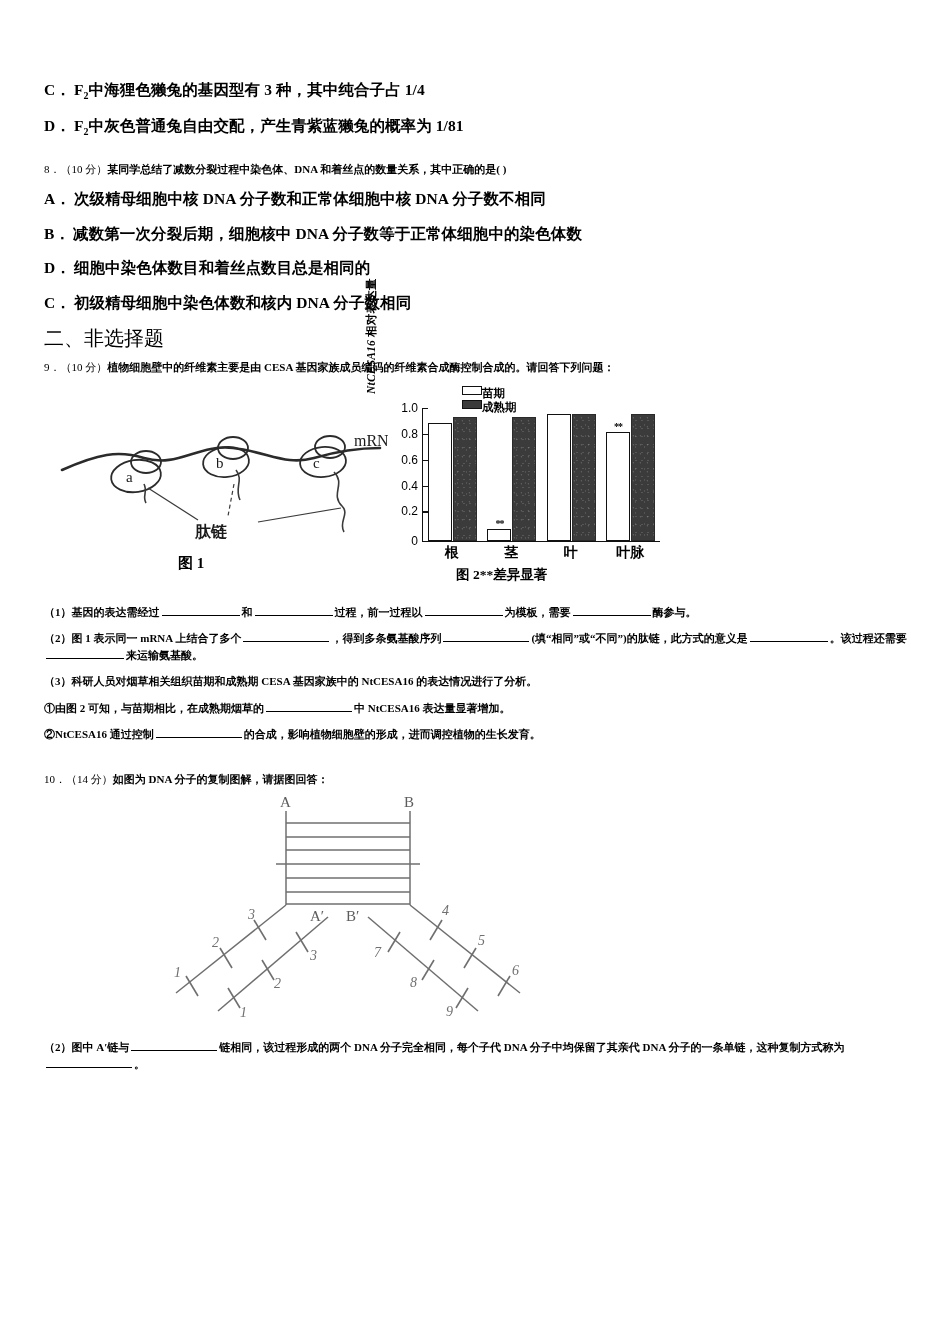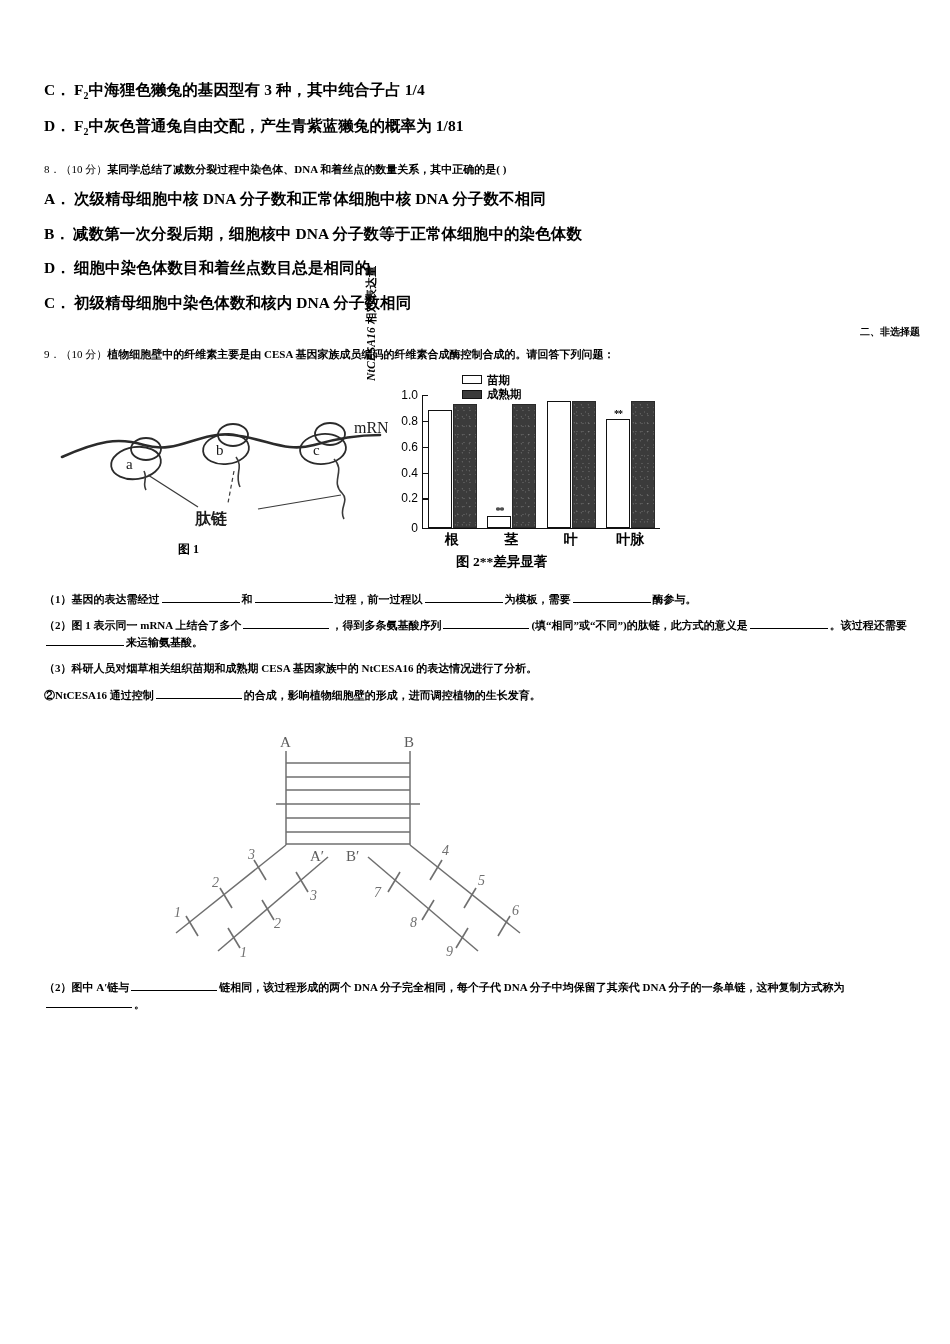--- a/index.html
+++ b/index.html
@@ -43,24 +43,23 @@
   .opt-label {
     font-weight: 700;
     margin-right: 3px;
   }
   .sub {
     font-size: 10px;
     vertical-align: sub;
     font-weight: 700;
   }
   .small-head {
-    font-size: 10px;
-    font-weight: 700;
+    font-size: 20px;
+    font-weight: 400;
     margin: 0 0 7px 0;
-    text-align: right;
   }
   .q-line {
     font-size: 11px;
     font-weight: 700;
     margin: 0 0 10px 0;
     line-height: 1.5;
   }
   .q-line .qn { font-weight: 400; }
   .blank {
     display: inline-block;
@@ -88,21 +87,21 @@
     position: absolute;
     left: 14px;
     top: 18px;
     width: 330px;
     height: 190px;
   }
   .fig1 .cap {
     position: absolute;
     left: 120px;
     top: 150px;
-    font-size: 12px;
+    font-size: 15px;
     font-weight: 700;
     font-family: "Liberation Serif", serif;
   }
 
   
   .fig2 {
     position: absolute;
     left: 326px;
     top: 0px;
     width: 330px;
@@ -208,21 +207,21 @@
   }
   .xticks span { width: 52px; text-align: center; }
   .legend {
     position: absolute;
     left: 92px;
     top: 0px;
     font-size: 11.5px;
     font-weight: 700;
     line-height: 1.25;
   }
-  .legend div { display: flex; align-items: center; gap: 5px; }
+  .legend div { display: flex; }
   .swatch {
     width: 20px; height: 9px;
     border: 1.4px solid #111;
     box-sizing: border-box;
     display: inline-block;
   }
   .swatch.filled { background: #3b3b3b; }
   .fig2cap {
     position: absolute;
     left: 86px;
@@ -380,27 +379,33 @@
   </p>
 
   <p class="q-line wrap">
     <span>（2）</span><span>图 1 表示同一 mRNA 上结合了多个</span><span class="blank b86"></span><span>，得到多条氨基酸序列</span><span class="blank b86"></span><span>(填“相同”或“不同”)的肽链，此方式的意义是</span><span class="blank b78"></span><span>。该过程还需要</span><span class="blank b78"></span><span>来运输氨基酸。</span>
   </p>
 
   <p class="q-line">
     <span>（3）</span><span>科研人员对烟草相关组织苗期和成熟期 CESA 基因家族中的 NtCESA16 的表达情况进行了分析。</span>
   </p>
 
+  <p class="q-line">
+    <span>①</span><span>由图 2 可知，与苗期相比，在成熟期烟草的</span><span class="blank b86"></span><span>中 NtCESA16 表达量显著增加。</span>
+  </p>
 
   <p class="q-line">
     <span>②</span><span>NtCESA16 通过控制</span><span class="blank b86"></span><span>的合成，影响植物细胞壁的形成，进而调控植物的生长发育。</span>
   </p>
 
   <div class="gap-18"></div>
 
+  <p class="q-line">
+    <span class="qn">10．</span><span class="qn">（14 分）</span><span>如图为 DNA 分子的复制图解，请据图回答：</span>
+  </p>
 
   <div class="fig3">
     <svg width="420" height="232" viewBox="0 0 420 232">
       <g stroke="#6f6f6f" stroke-width="1.5" fill="none">
 
         <line x1="128" y1="14" x2="128" y2="108"></line>
         <line x1="252" y1="14" x2="252" y2="108"></line>
 
         <line x1="128" y1="26" x2="252" y2="26"></line>
         <line x1="128" y1="40" x2="252" y2="40"></line>

